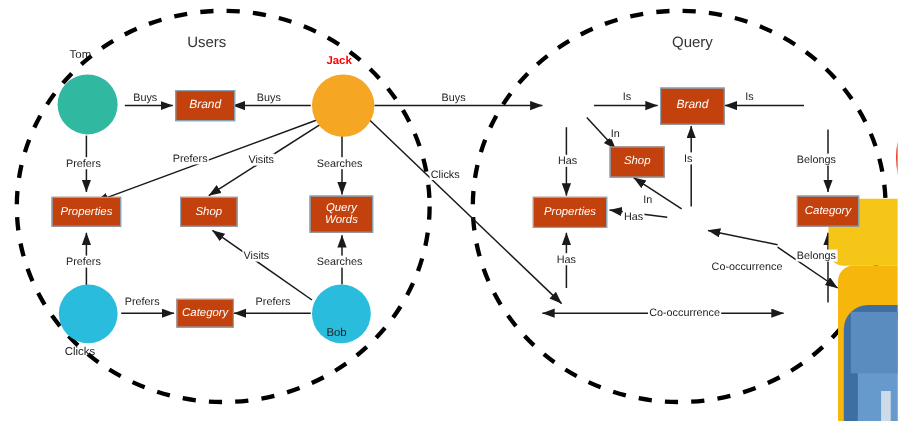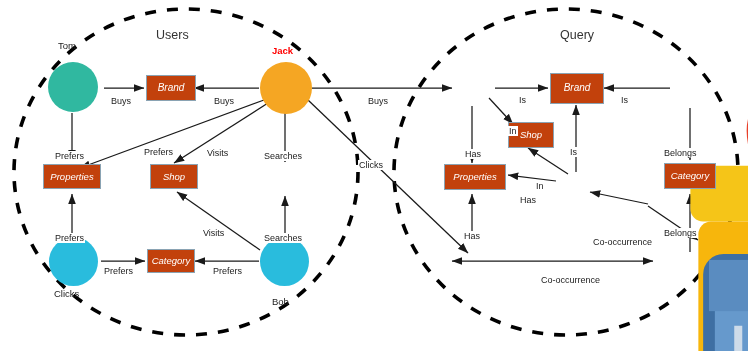--- a/index.html
+++ b/index.html
@@ -9,21 +9,21 @@
   #stage svg{position:absolute;left:0;top:0;width:748px;height:351px;}
   .nodebox{position:absolute;background:#c2410c;border:1px solid #8aa3b3;
            color:#ffffff;font-style:italic;font-family:"Liberation Sans",sans-serif;
            display:flex;align-items:center;justify-content:center;
            text-align:center;line-height:1.02;box-sizing:border-box;}
   .avatar{position:absolute;border-radius:50%;overflow:hidden;}
   .grouptitle{position:absolute;font-size:12.5px;color:#333;}
   .pname{position:absolute;font-size:9.5px;color:#222;white-space:nowrap;}
   .pname.hl{color:#ff0000;font-weight:bold;}
   .elabel{position:absolute;font-size:9px;color:#222;white-space:nowrap;
-          background:#fff;padding:0 1px;margin-top:20px;}
+          background:#fff;padding:0 1px;}
   .icon{position:absolute;}
 </style>
 </head>
 <body>
 
 <div id="stage">
 
   <svg viewBox="0 0 748 351">
     <defs>
       <marker id="ah" markerWidth="9" markerHeight="9" refX="8.2" refY="3.1" orient="auto" markerUnits="strokeWidth">
@@ -124,25 +124,26 @@
         <path d="M30,35 v10"></path>
           <path d="M34,38 v7"></path>
       </g>
       <ellipse cx="24.5" cy="23" rx="8.5" ry="9.5" fill="#a5673f"></ellipse>
       <path d="M16,20 q0,-9 8.5,-9 q8.5,0 8.5,9 q-1,-5 -8.5,-4 q-7.5,-1 -8.5,4 z" fill="#2b2b2b"></path>
       <path d="M17,27 q7.5,9 15,0 q-7.5,4 -15,0 z" fill="#2b2b2b"></path>
       <circle cx="21" cy="22.5" r="1.2" fill="#fff"></circle>
       <circle cx="28" cy="22.5" r="1.2" fill="#fff"></circle>
     </svg>
   </div>
-  <div class="pname" style="left:272px;top:296px;">Bob</div>
+  <div class="pname" style="left:272px;top:272px;">Bob</div>
 
   <div class="nodebox" style="left:146px;top:75px;width:50px;height:26px;font-size:10px;">Brand</div>
   <div class="nodebox" style="left:43px;top:164px;width:58px;height:25px;font-size:9.5px;">Properties</div>
   <div class="nodebox" style="left:150px;top:164px;width:48px;height:25px;font-size:9.5px;">Shop</div>
+  <div class="nodebox" style="left:258px;top:163px;width:53px;height:31px;font-size:9.5px;">Query Words</div>
   <div class="nodebox" style="left:147px;top:249px;width:48px;height:24px;font-size:9.5px;">Category</div>
 
   <div class="elabel" style="left:110px;top:76px;">Buys</div>
   <div class="elabel" style="left:213px;top:76px;">Buys</div>
   <div class="elabel" style="left:367px;top:76px;">Buys</div>
   <div class="elabel" style="left:54px;top:131px;">Prefers</div>
   <div class="elabel" style="left:143px;top:127px;">Prefers</div>
   <div class="elabel" style="left:206px;top:128px;">Visits</div>
   <div class="elabel" style="left:263px;top:131px;">Searches</div>
   <div class="elabel" style="left:358px;top:140px;text-align:center;">Clicks</div>

